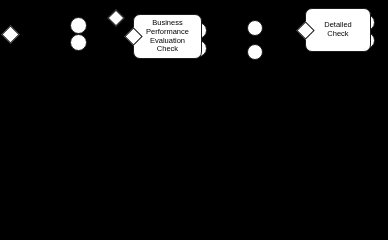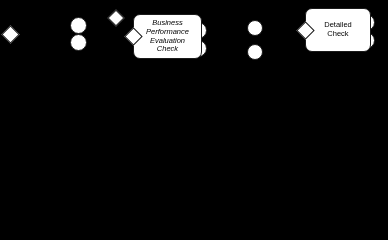--- a/index.html
+++ b/index.html
@@ -54,21 +54,21 @@
 </style>
 </head>
 <body>
 
 <div id="canvas" style="width: 388px; height: 74px; background: rgb(0, 0, 0);">
 
 <div class="marker-circle" style="left: 190px; top: 22px; width: 17px; height: 17px; background: rgb(255, 255, 255); border-color: rgb(26, 26, 26);"></div>
     <div class="marker-circle" style="left: 190px; top: 40px; width: 17px; height: 17px; background: rgb(255, 255, 255); border-color: rgb(26, 26, 26);"></div>
     <div class="marker-circle" style="left: 358px; top: 14px; width: 17px; height: 17px; background: rgb(255, 255, 255); border-color: rgb(26, 26, 26);"></div>
     <div class="marker-circle" style="left: 358px; top: 32px; width: 17px; height: 17px; background: rgb(255, 255, 255); border-color: rgb(26, 26, 26);"></div>
-    <div class="node" style="left: 133px; top: 14px; width: 69px; height: 45px; background: rgb(255, 255, 255); border-color: rgb(26, 26, 26); color: rgb(0, 0, 0); font-size: 7.5px; font-style: italic;">
+    <div class="node" style="left: 133px; top: 14px; width: 69px; height: 45px; background: rgb(255, 255, 255); border-color: rgb(26, 26, 26); color: rgb(0, 0, 0); font-size: 7.5px;">
       <span class="node-label">Business
 Performance
 Evaluation
 Check</span>
     </div>
     <div class="node" style="left: 305px; top: 8px; width: 66px; height: 44px; background: rgb(255, 255, 255); border-color: rgb(26, 26, 26); color: rgb(0, 0, 0); font-size: 7.5px;">
       <span class="node-label">Detailed
 Check</span>
     </div>
     <div class="marker-circle on-top" style="left: 70px; top: 17px; width: 17px; height: 17px; background: rgb(255, 255, 255); border-color: rgb(26, 26, 26);"></div>

